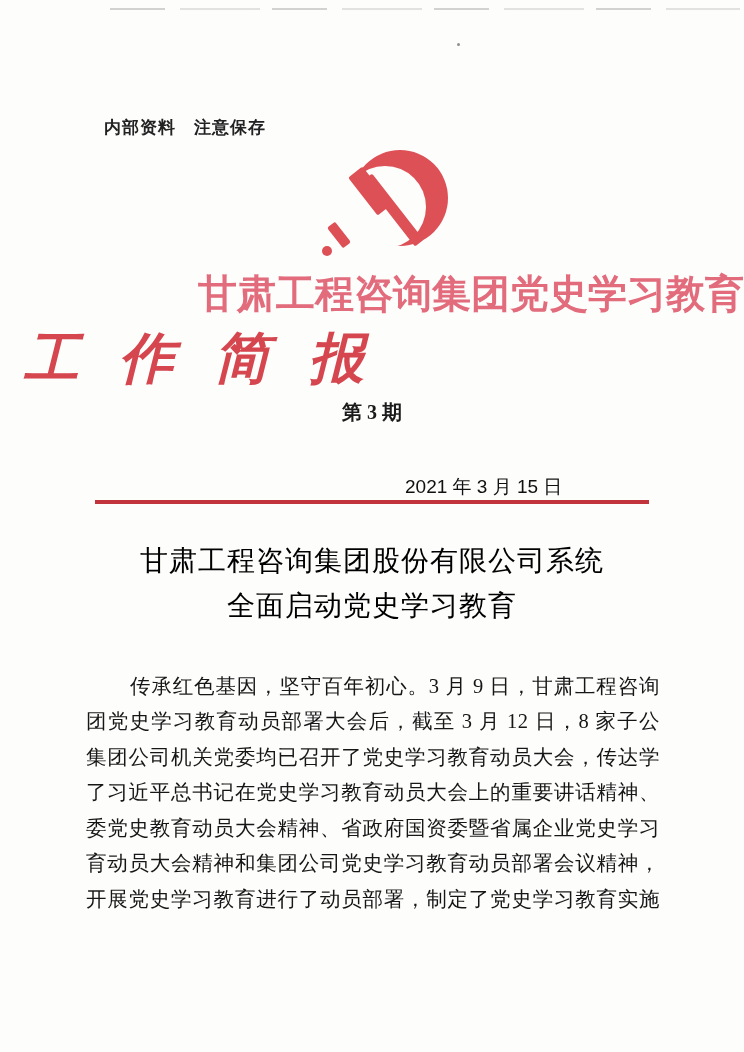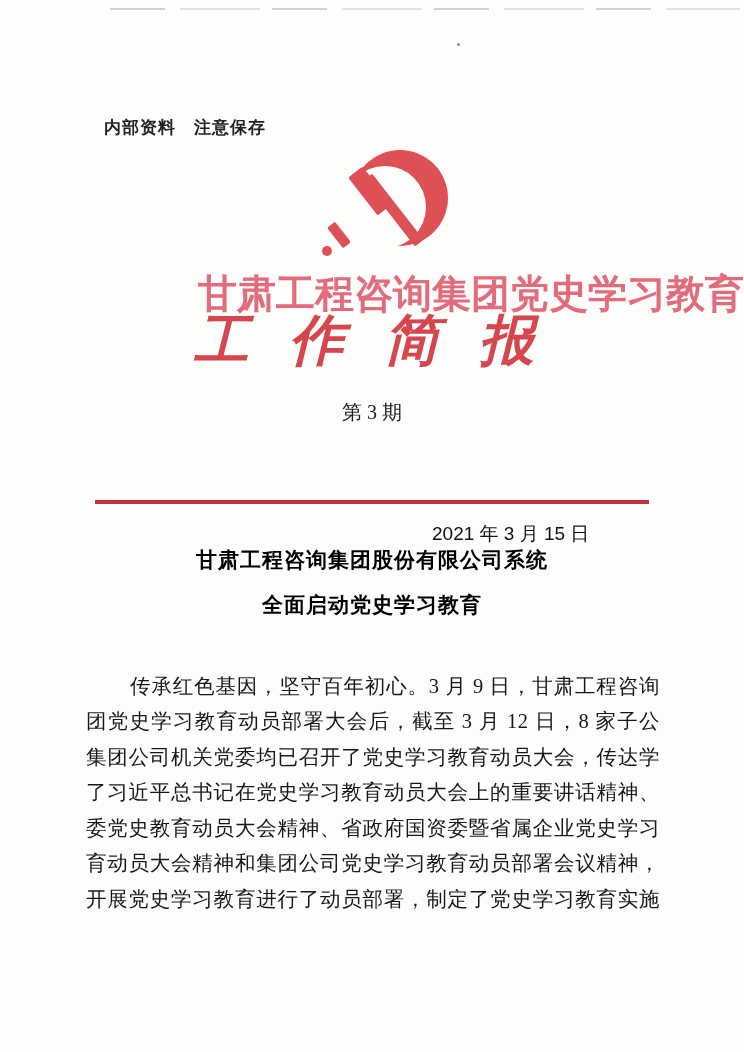--- a/index.html
+++ b/index.html
@@ -32,43 +32,42 @@
   .emblem .hammer-head { position:absolute; left:28px; top:32px; width:48px; height:18px; background:#dd5056; transform:rotate(52deg); border-radius:2px; }
   .emblem .sickle-handle { position:absolute; left:16px; top:72px; width:10px; height:26px; background:#dd5056; transform:rotate(-38deg); border-radius:2px; }
   .emblem .sickle-dot { position:absolute; left:4px; top:96px; width:10px; height:10px; border-radius:50%; background:#dd5056; }
 
   .org-title {
     position:absolute; top:271px; left:0; width:100%; text-align:right;
     font-size:39px; font-weight:bold; letter-spacing:0px; color:#e26b7c; line-height:46px;
   }
 
   .bulletin-title {
-    position:absolute; top:308px; left:0; width:100%; text-align:center; box-sizing:border-box;
+    position:absolute; top:326px; left:0; width:100%; box-sizing:border-box;
     font-size:55px; font-weight:bold; font-style:italic; color:#d5464f;
     letter-spacing:40px; padding-left:24px; line-height:66px;
   }
 
   .issue-number {
     position:absolute; top:399px; left:0; width:100%; text-align:center;
-    font-size:20px; font-weight:normal; color:#1b1b1b;
+    font-size:20px; font-weight:bold; color:#1b1b1b;
   }
 
   .issuer { position:absolute; left:104px; top:449px; font-size:18.5px; line-height:28px; color:#101010; letter-spacing:1.5px; }
 
   .issue-date {
-    position:absolute; left:432px; top:474px; font-size:19px; color:#101010;
+    position:absolute; left:405px; top:474px; font-size:19px; color:#101010;
     font-family:"Liberation Sans","DejaVu Sans",sans-serif;
-    margin-top:47px;
   }
 
   .masthead-rule { position:absolute; left:95px; top:500px; width:554px; height:4px; background:#c2343c; }
 
   .article-title {
     position:absolute; top:538px; left:0; width:100%; text-align:center;
-    font-size:21px; font-weight:bold; color:#000; line-height:45px; letter-spacing:1px;
+    font-size:28px; font-weight:normal; color:#000; line-height:45px; letter-spacing:1px;
   }
 
   .article-body { position:absolute; left:86px; top:669px; width:574px; font-size:20.5px; color:#161616; }
   .article-body .line {
     height:35.45px; line-height:35.45px; overflow:hidden;
     text-align:justify; text-align-last:justify; letter-spacing:.5px;
   }
   .article-body .line.first { text-indent:2.15em; }
   .article-body .line.last  { text-align-last:left; }
 </style>

